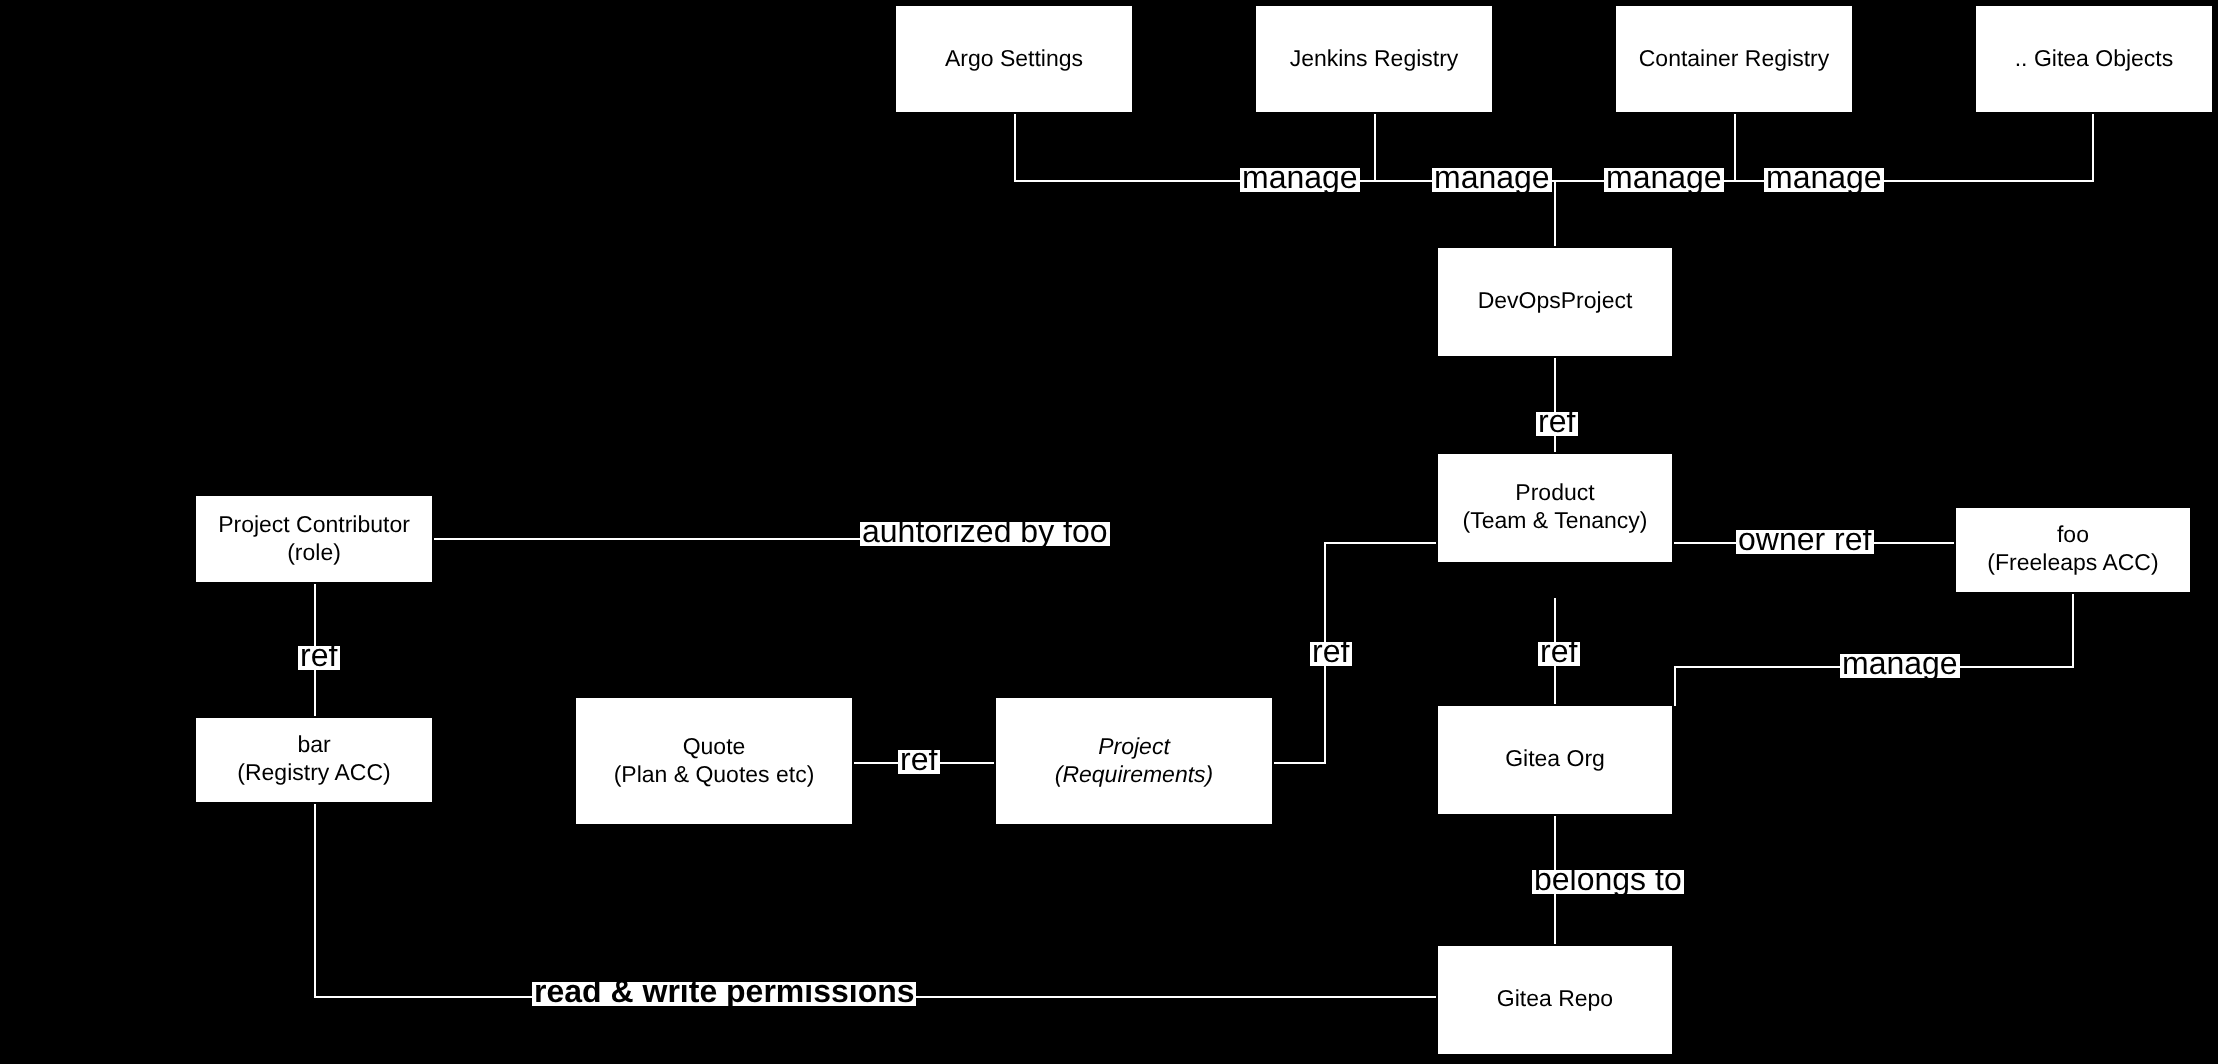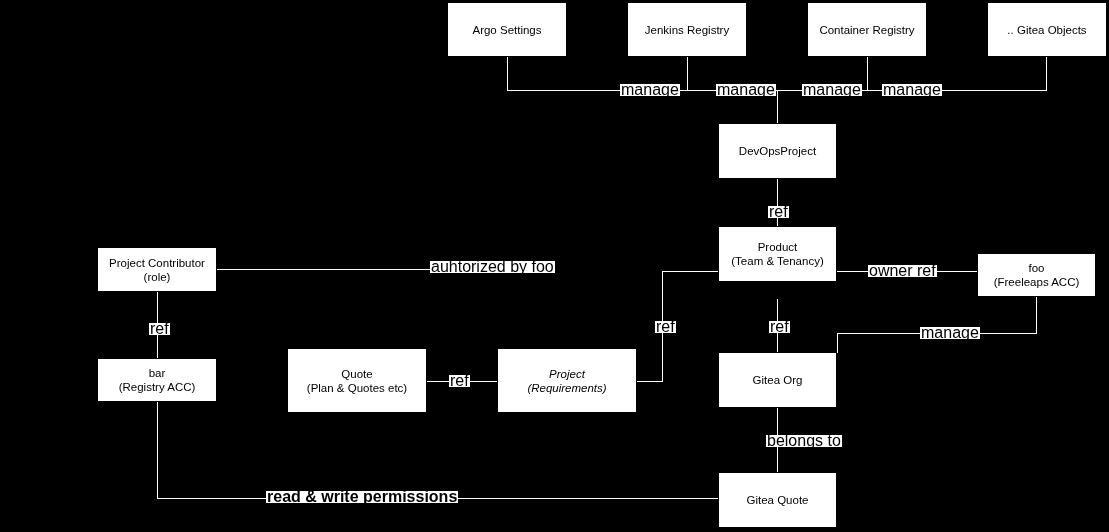--- a/index.html
+++ b/index.html
@@ -88,21 +88,21 @@
 (Team &amp; Tenancy)</div>
       <div class="node" style="left: 977px; top: 253px; width: 119px; height: 44px;">foo
 (Freeleaps ACC)</div>
       <div class="node" style="left: 97px; top: 358px; width: 120px; height: 44px;">bar
 (Registry ACC)</div>
       <div class="node" style="left: 287px; top: 348px; width: 140px; height: 65px;">Quote
 (Plan &amp; Quotes etc)</div>
       <div class="node" style="left: 497px; top: 348px; width: 140px; height: 65px; font-style: italic;">Project
 (Requirements)</div>
       <div class="node" style="left: 718px; top: 352px; width: 119px; height: 56px;">Gitea Org</div>
-      <div class="node" style="left: 718px; top: 472px; width: 119px; height: 56px;">Gitea Quote</div>
+      <div class="node" style="left: 718px; top: 472px; width: 119px; height: 56px;">Gitea Repo</div>
     </div>
   <div id="labels-layer">
       <div class="edge-label" style="left: 620px; top: 84px;">manage</div>
       <div class="edge-label" style="left: 716px; top: 84px;">manage</div>
       <div class="edge-label" style="left: 802px; top: 84px;">manage</div>
       <div class="edge-label" style="left: 882px; top: 84px;">manage</div>
       <div class="edge-label" style="left: 768px; top: 206px;">ref</div>
       <div class="edge-label" style="left: 430px; top: 261px;">auhtorized by foo</div>
       <div class="edge-label" style="left: 868px; top: 265px;">owner ref</div>
       <div class="edge-label" style="left: 149px; top: 323px;">ref</div>

